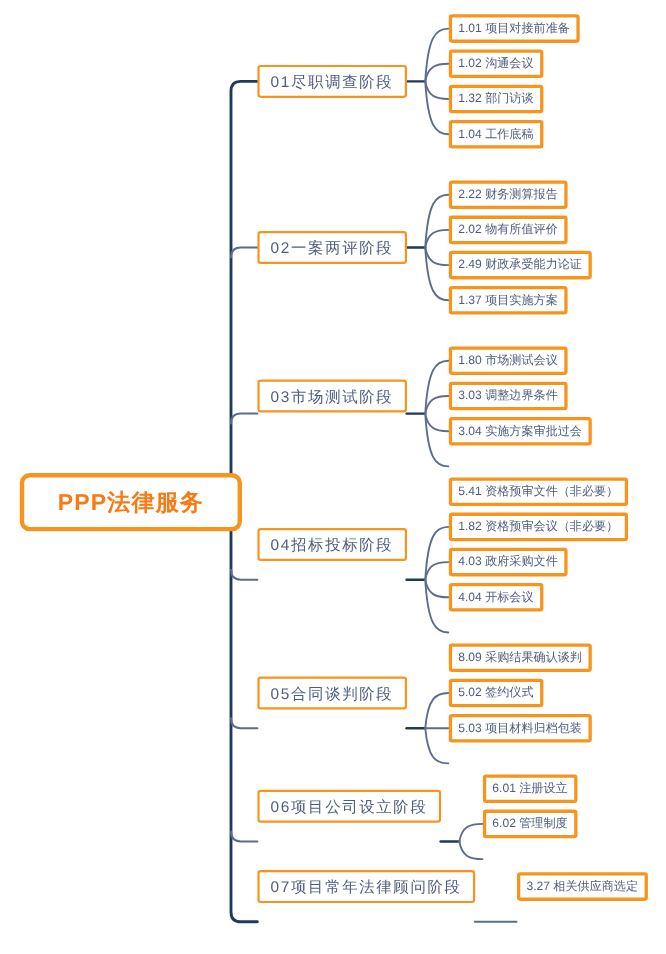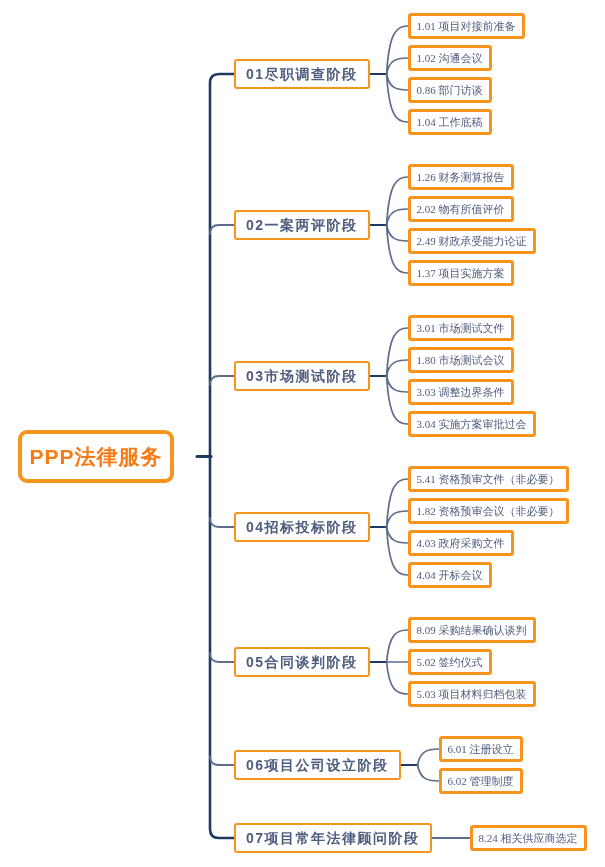--- a/index.html
+++ b/index.html
@@ -9,21 +9,21 @@
     width: 605px;
     height: 867px;
     background: var(--background, #ffffff);
     font-family: "Liberation Sans", "DejaVu Sans", sans-serif;
     overflow: hidden;
   }
   #connectors { position: absolute; left: 0; top: 0; z-index: 1; pointer-events: none; }
   .root-node {
     position: absolute;
     left: 18px; top: 430px;
-    width: 156px; height: 53px;
+    width: 202px; height: 53px;
     box-sizing: border-box;
     background: #ffffff;
     border: 4px solid var(--accent, #F7941D);
     border-radius: 9px;
     display: flex; align-items: center; justify-content: center;
     font-size: 21px; font-weight: bold; letter-spacing: 1px;
     color: var(--root_text, #F87A14);
     z-index: 2;
     white-space: nowrap;
   }
@@ -35,32 +35,30 @@
   }
   .group { display: flex; align-items: center; gap: 38px; }
   .branch-node {
     background: #ffffff;
     border: 2.5px solid var(--accent, #F7941D);
     border-radius: 3px;
     padding: 4px 10px;
     font-size: 14px; line-height: 18px; letter-spacing: 1.5px;
     color: var(--node_text, #4E5C7D);
     white-space: nowrap;
-    font-weight: bold;
   }
   .children-col { display: flex; flex-direction: column; gap: 6px; align-items: flex-start; }
   .child-node {
     background: #ffffff;
     border: 3px solid var(--accent, #F7941D);
     border-radius: 3px;
     padding: 3px 6px;
     font-size: 11px; line-height: 14px;
     color: var(--node_text, #4E5C7D);
     white-space: nowrap;
-    font-family: Liberation Serif, serif;
   }
 </style>
 </head>
 <body>
 
 <div class="stage">
   <svg id="connectors" width="605" height="867" viewBox="0 0 605 867">
       <path d="M 197 456.5 L 211 456.5" fill="none" stroke="#1F3A5F" stroke-width="3" stroke-linecap="round"></path>
       <path d="M 234 74 L 219 74 Q 210 74 210 83 L 210 829 Q 210 838 219 838 L 234 838" fill="none" stroke="#1F3A5F" stroke-width="2.6" stroke-linecap="round"></path>
       <path d="M 210 234 Q 210 225 219 225 L 234 225" fill="none" stroke="#5C6C8A" stroke-width="1.8" stroke-linecap="round"></path>
@@ -97,37 +95,36 @@
       <path d="M 417.578125 765 C 420.098125 778.6, 427.028125 781, 438.578125 781" fill="none" stroke="#5C6C8A" stroke-width="1.7" stroke-linecap="round"></path>
       <path d="M 431.578125 838 L 469.578125 838" fill="none" stroke="#5C6C8A" stroke-width="1.8" stroke-linecap="round"></path>
     </svg>
   <div class="root-node" id="root-node">PPP法律服务</div>
   <div id="groups">
       <div class="group">
         <div class="branch-node">01尽职调查阶段</div>
         <div class="children-col">
           <div class="child-node">1.01 项目对接前准备</div>
           <div class="child-node">1.02 沟通会议</div>
-          <div class="child-node">0.86 部门访谈</div>
+          <div class="child-node">1.32 部门访谈</div>
           <div class="child-node">1.04 工作底稿</div>
         </div>
       </div>
       <div class="group">
         <div class="branch-node">02一案两评阶段</div>
         <div class="children-col">
-          <div class="child-node">1.26 财务测算报告</div>
+          <div class="child-node">2.22 财务测算报告</div>
           <div class="child-node">2.02 物有所值评价</div>
           <div class="child-node">2.49 财政承受能力论证</div>
           <div class="child-node">1.37 项目实施方案</div>
         </div>
       </div>
       <div class="group">
         <div class="branch-node">03市场测试阶段</div>
         <div class="children-col">
-          <div class="child-node">3.01 市场测试文件</div>
           <div class="child-node">1.80 市场测试会议</div>
           <div class="child-node">3.03 调整边界条件</div>
           <div class="child-node">3.04 实施方案审批过会</div>
         </div>
       </div>
       <div class="group">
         <div class="branch-node">04招标投标阶段</div>
         <div class="children-col">
           <div class="child-node">5.41 资格预审文件（非必要）</div>
           <div class="child-node">1.82 资格预审会议（非必要）</div>
@@ -146,17 +143,17 @@
       <div class="group">
         <div class="branch-node">06项目公司设立阶段</div>
         <div class="children-col">
           <div class="child-node">6.01 注册设立</div>
           <div class="child-node">6.02 管理制度</div>
         </div>
       </div>
       <div class="group">
         <div class="branch-node">07项目常年法律顾问阶段</div>
         <div class="children-col">
-          <div class="child-node">8.24 相关供应商选定</div>
+          <div class="child-node">3.27 相关供应商选定</div>
         </div>
       </div>
     </div>
 </div>
 
 </body></html>

